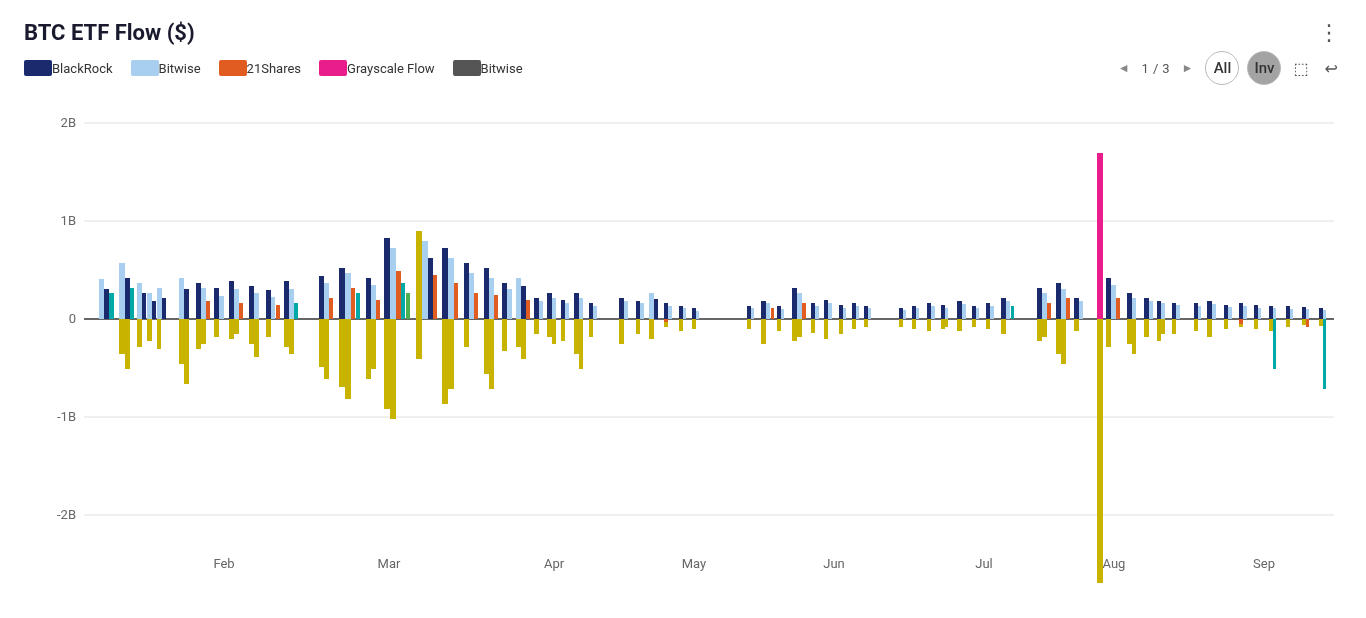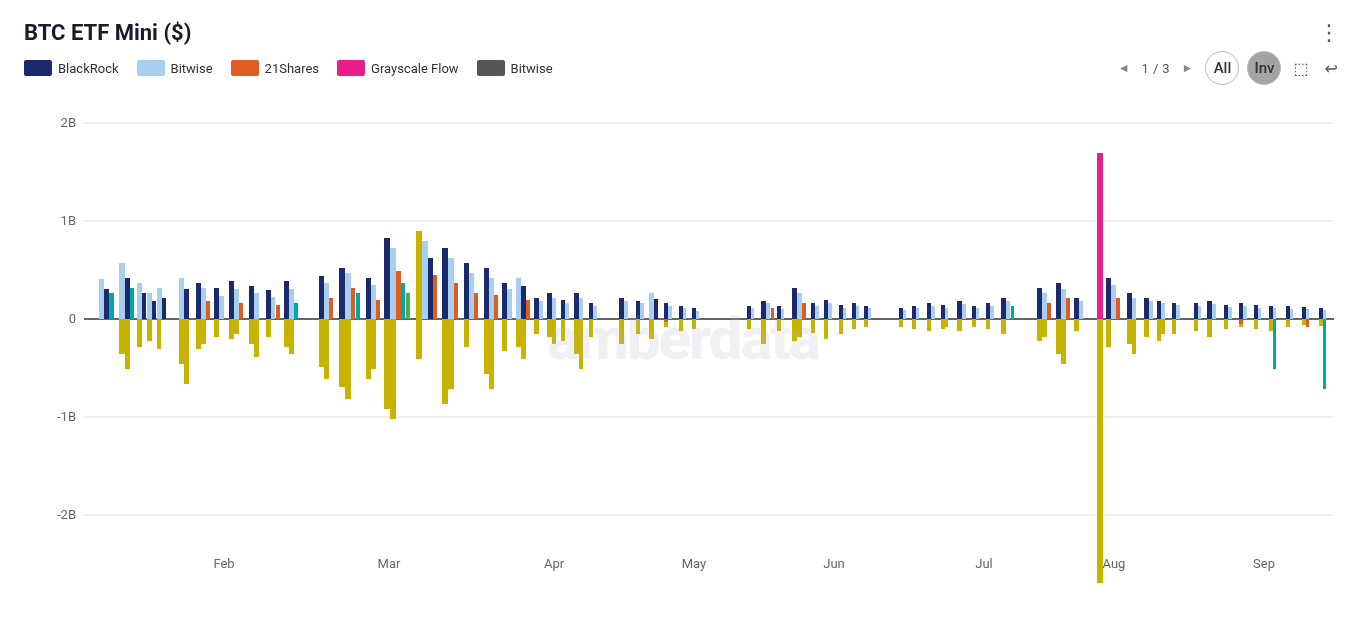--- a/index.html
+++ b/index.html
@@ -37,21 +37,21 @@
     .legend-row {
       display: flex;
       align-items: center;
       gap: 18px;
       margin-bottom: 8px;
       flex-wrap: nowrap;
     }
     .legend-item {
       display: flex;
       align-items: center;
-      gap: 6px;
+      gap: 0;
       font-size: 13px;
       color: #333;
       white-space: nowrap;
     }
     .legend-swatch {
       width: 28px;
       height: 16px;
       border-radius: 2px;
       flex-shrink: 0;
     }
@@ -121,21 +121,21 @@
       white-space: nowrap;
       pointer-events: none;
       letter-spacing: -2px;
     }
   </style>
 </head>
 <body>
 
 <div class="container">
   <div class="header-row">
-    <span class="title">BTC ETF Mini ($)</span>
+    <span class="title">BTC ETF Flow ($)</span>
     <span class="more-btn">⋮</span>
   </div>
 
   <div class="legend-row">
 
     <div class="legend-item">
       <div class="legend-swatch blackrock"></div>
       <span>BlackRock</span>
     </div>
 
@@ -168,21 +168,20 @@
       </span>
       <span class="nav-arrow">►</span>
       <div class="nav-btn">All</div>
       <div class="nav-btn active">Inv</div>
       <span class="icon-btn">⬚</span>
       <span class="icon-btn">↩</span>
     </div>
   </div>
 
   <div class="chart-area">
-    <div class="watermark">amberdata</div>
     <svg class="chart" viewBox="0 0 1318 490" preserveAspectRatio="none">
 
       <line x1="60" y1="30" x2="1310" y2="30" stroke="#e0e0e0" stroke-width="1"></line>
       <line x1="60" y1="128" x2="1310" y2="128" stroke="#e0e0e0" stroke-width="1"></line>
       <line x1="60" y1="226" x2="1310" y2="226" stroke="#333" stroke-width="1.5"></line>
       <line x1="60" y1="324" x2="1310" y2="324" stroke="#e0e0e0" stroke-width="1"></line>
       <line x1="60" y1="422" x2="1310" y2="422" stroke="#e0e0e0" stroke-width="1"></line>
 
       <text x="52" y="34" text-anchor="end" font-size="13" fill="#666">2B</text>
       <text x="52" y="132" text-anchor="end" font-size="13" fill="#666">1B</text>

